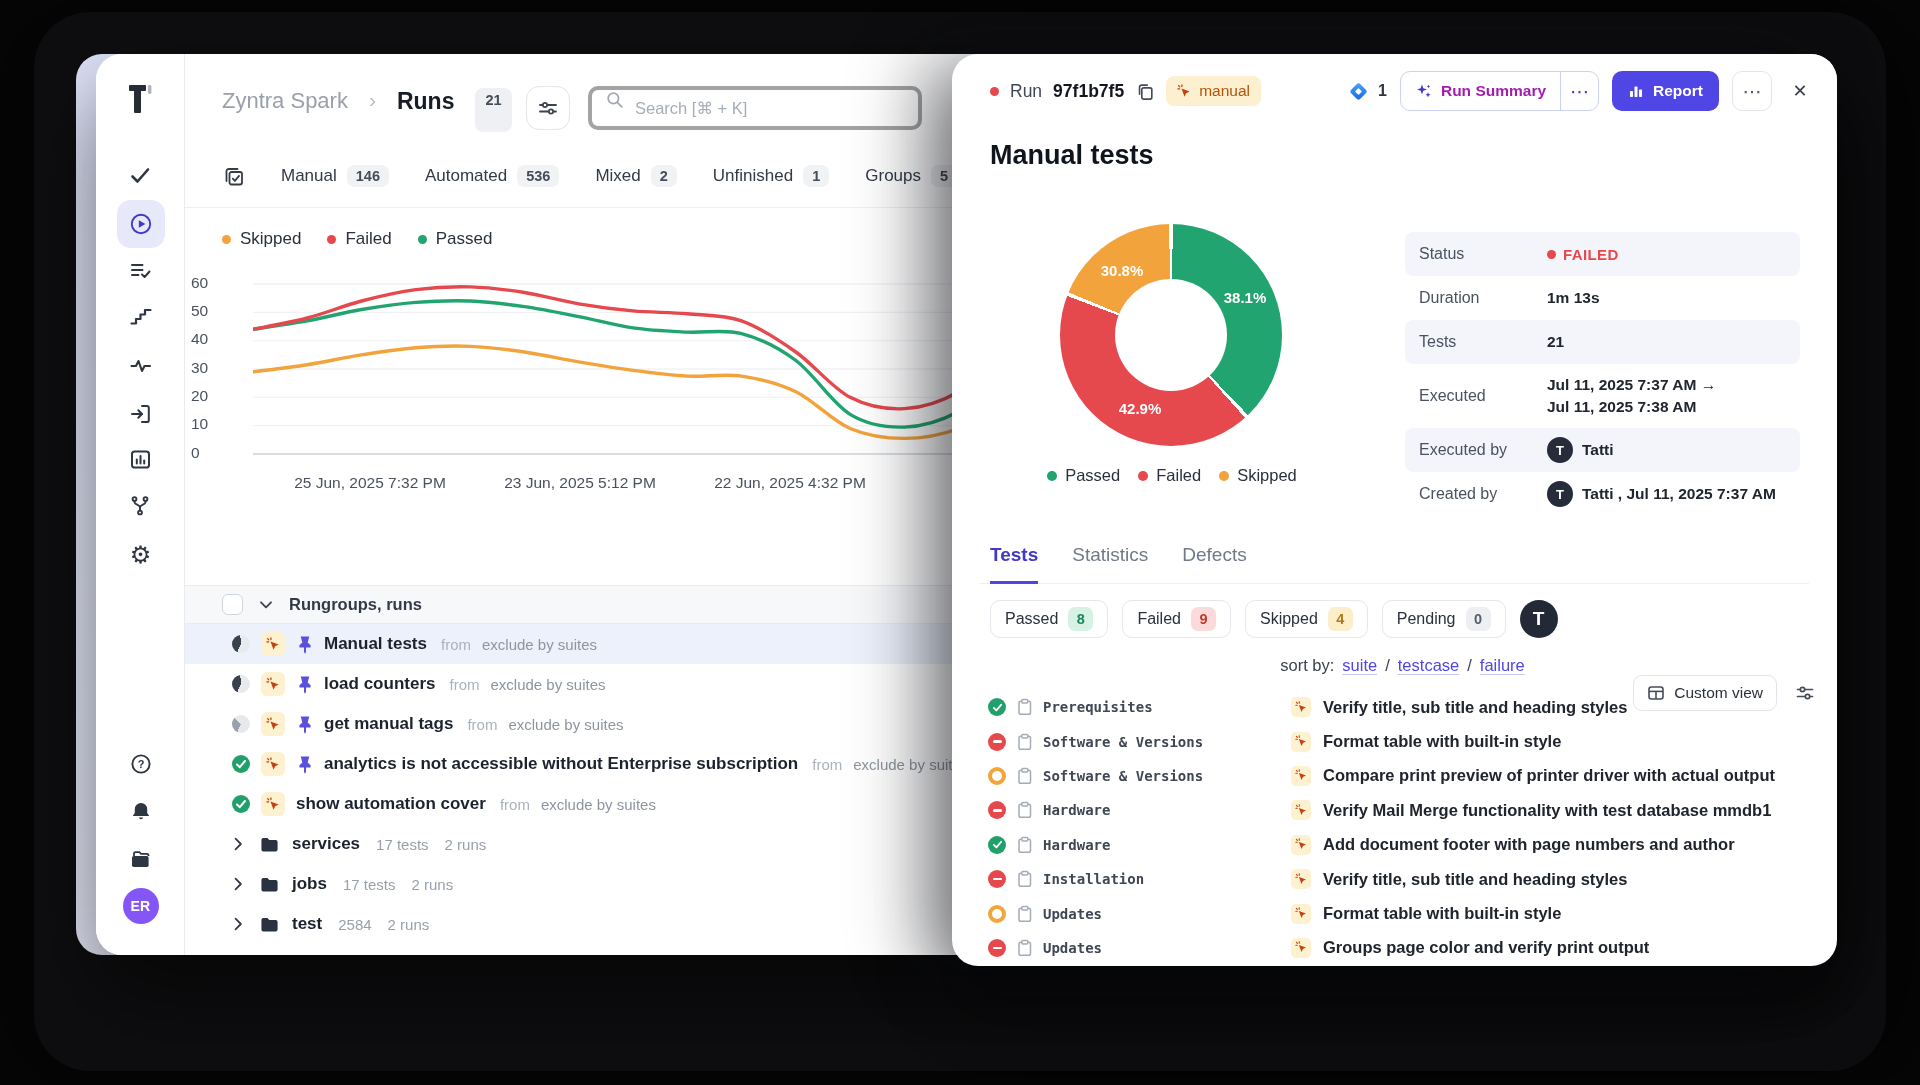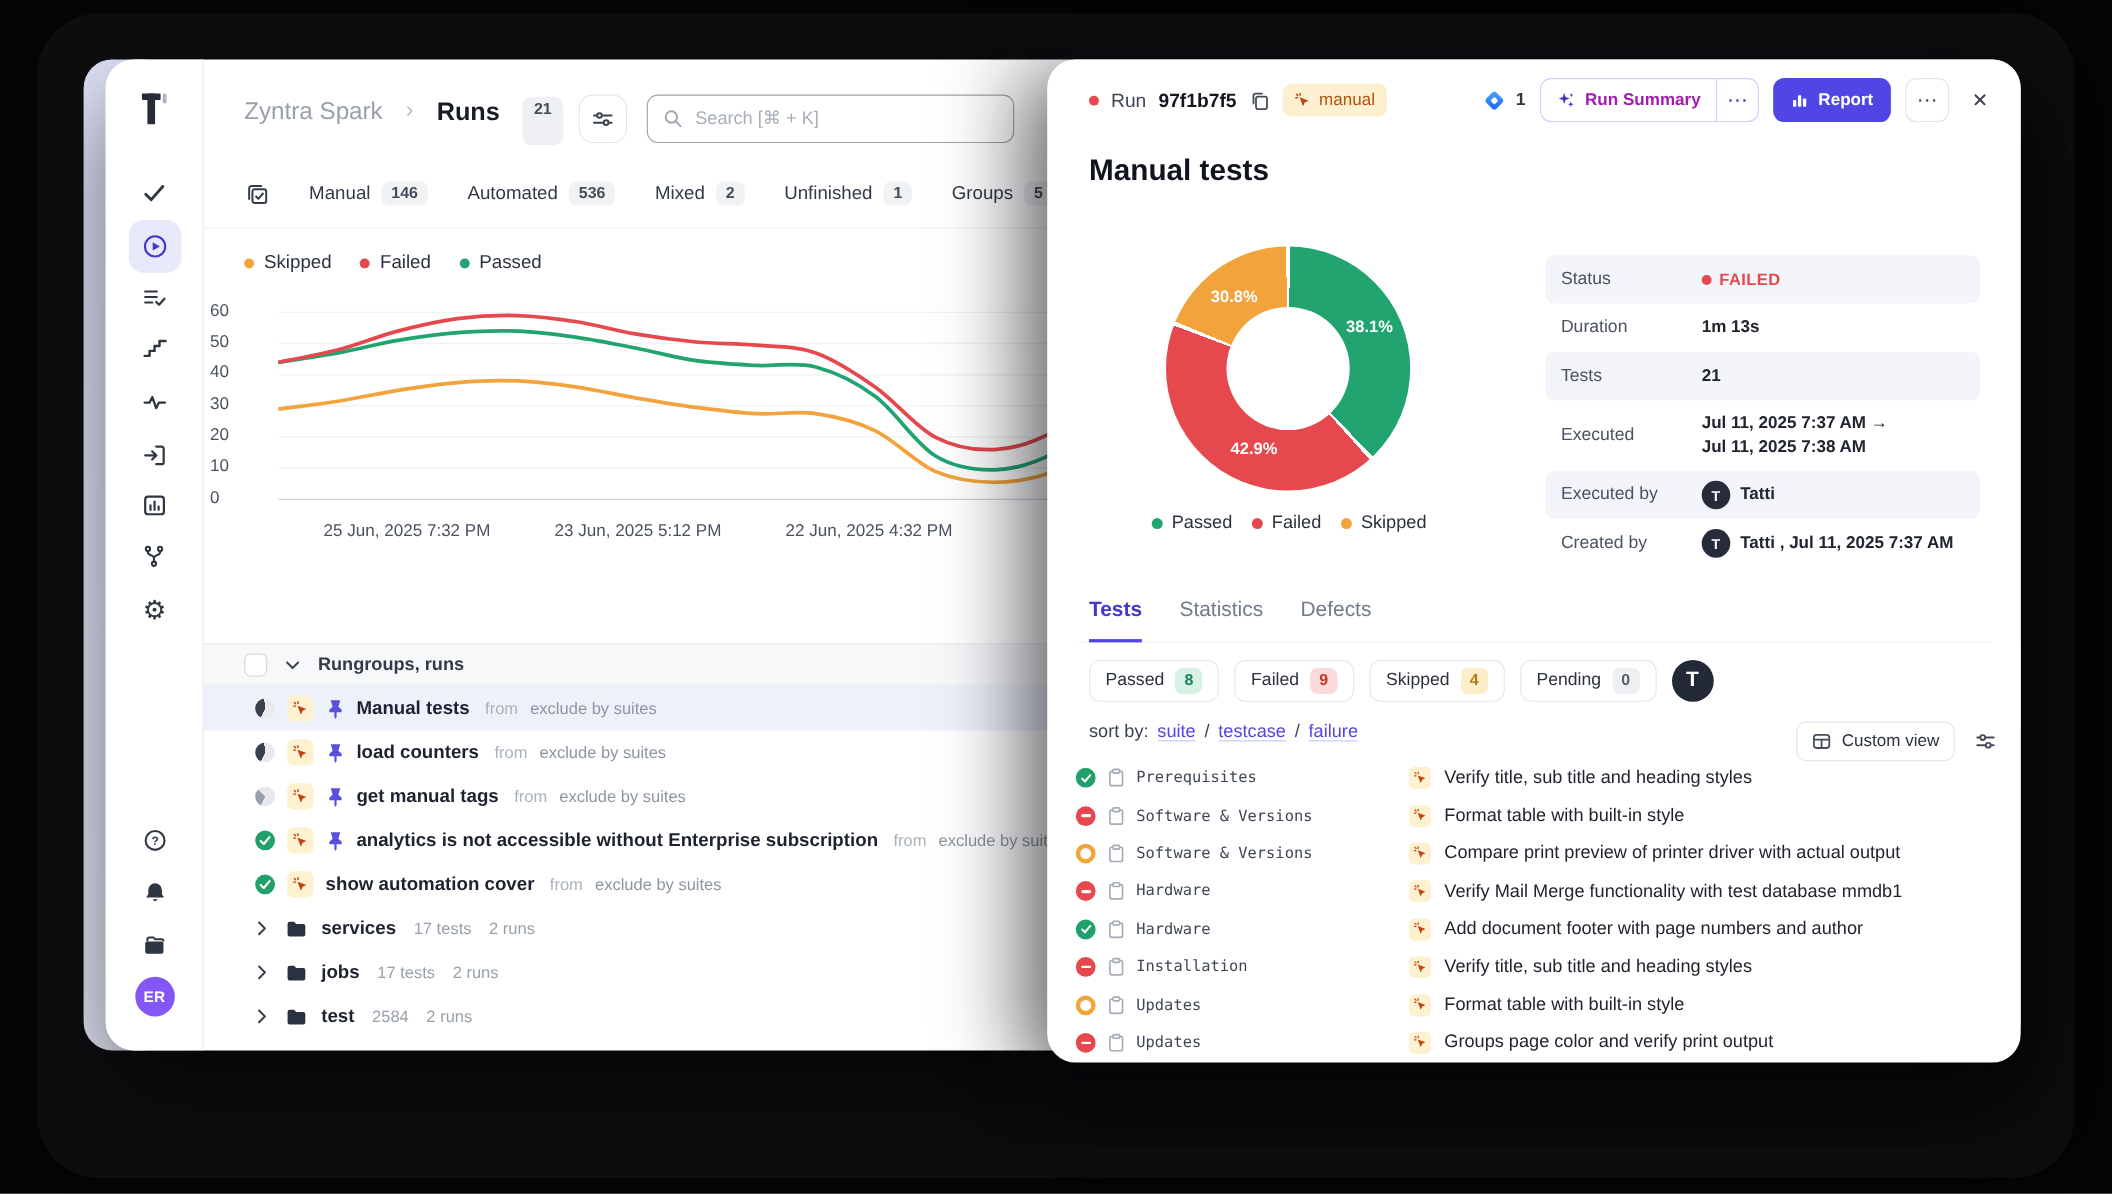--- a/index.html
+++ b/index.html
@@ -15,21 +15,21 @@
   .si svg, .si span { position:relative; }
   .gearglyph { font-size:24px; color:#2e3642; font-family:"DejaVu Sans",sans-serif; }
   .avatar-er { width:36px; height:36px; border-radius:50%; background:#8456f6; color:#fff; font-size:14px; font-weight:700; display:flex; align-items:center; justify-content:center; letter-spacing:.3px; }
   
   .crumbs { position:absolute; left:126px; top:34px; height:44px; display:flex; gap:21px; }
   .bc-project { font-size:22px; color:#99a0ab; font-weight:500; }
   .bc-sep { font-size:21px; color:#b6bcc5; }
   .bc-page { font-size:23px; color:#171c26; font-weight:700; }
   .bc-count { font-size:14.5px; color:#454c59; background:#eef0f3; border-radius:8px; padding:4px 10px; font-weight:600; }
   .filter-btn { position:absolute; left:430px; top:32px; width:44px; height:44px; border:1px solid #e3e6ea; border-radius:13px; display:flex; align-items:center; justify-content:center; cursor:pointer; background:#fff; }
-  .search { position:absolute; left:492px; top:32px; width:334px; height:44px; border:1px solid #a3a3a3; border-radius:10px; display:flex; align-items:center; gap:10px; padding:0 13px; background:#fff; }
+  .search { position:absolute; left:492px; top:32px; width:334px; height:44px; border:4px solid #a3a3a3; border-radius:10px; display:flex; gap:10px; padding:0 13px; background:#fff; }
   .search input { border:0; outline:0; flex:1; font-size:16.5px; color:#30363f; font-family:"Liberation Sans",sans-serif; background:transparent; }
   .search input::placeholder { color:#a6adb8; }
   
   .tabsrow { position:absolute; left:126px; top:104px; height:36px; display:flex; align-items:center; gap:36px; }
   .rtab { display:flex; align-items:center; gap:10px; cursor:pointer; }
   .rtab .tl { font-size:17px; color:#323947; font-weight:500; }
   .rtab .tc { font-size:14.5px; color:#454c59; background:#f1f2f4; border-radius:7px; padding:3px 9px; font-weight:600; }
   .hline { position:absolute; left:89px; right:0; top:153px; height:1px; background:#edeff2; }
   
   .legend { position:absolute; left:126px; top:172px; height:26px; display:flex; align-items:center; gap:26px; }
@@ -110,30 +110,30 @@
   .cbadge { min-width:25px; height:24px; padding:0 7px; border-radius:7px; font-size:14.5px; font-weight:600; display:flex; align-items:center; justify-content:center; }
   .chip:nth-child(1) .cbadge { background:#d7f2e4; color:#17855c; }
   .chip:nth-child(2) .cbadge { background:#fadada; color:#c0392b; }
   .chip:nth-child(3) .cbadge { background:#fbeec9; color:#b07818; }
   .chip:nth-child(4) .cbadge { background:#edeff2; color:#555e6b; }
   .dsearch { margin-left:auto; width:238px; height:38px; border:1px solid #e4e7ec; border-radius:10px; display:flex; align-items:center; gap:9px; padding:0 12px; }
   .dsearch input { border:0; outline:0; flex:1; width:100%; font-size:15px; color:#30363f; font-family:"Liberation Sans",sans-serif; }
   .dsearch input::placeholder { color:#9aa2ad; }
   .tavatar { width:38px; height:38px; border-radius:50%; background:#232936; color:#fff; font-size:19px; font-weight:700; display:flex; align-items:center; justify-content:center; flex:0 0 auto; cursor:pointer; }
   
-  .sortrow { position:absolute; left:38px; right:22px; top:602px; height:36px; display:flex; align-items:flex-start; }
+  .sortrow { position:absolute; left:38px; right:22px; top:602px; height:36px; display:flex; align-items:center;flex-direction:column; }
   .sortl { display:flex; align-items:center; gap:8px; font-size:16.5px; }
   .sort-prefix { color:#3a4150; }
   .sort-link { color:#4f46e5; cursor:pointer; text-decoration:underline; text-decoration-color:#c3c6f4; text-underline-offset:3px; }
   .sort-sep { color:#3a4150; }
   .sortr { margin-left:auto; display:flex; align-items:center; gap:18px; }
   .btn-customview { height:36px; display:flex; align-items:center; gap:9px; border:1px solid #e1e4e9; border-radius:9px; padding:0 13px; font-size:15.5px; color:#2a313d; font-weight:500; cursor:pointer; }
   
   .dlist { position:absolute; left:0; right:0; top:636px; bottom:0; overflow:hidden; }
-  .trow { height:34.4px; display:flex; align-items:center; padding-left:26px; cursor:pointer; }
+  .trow { height:34.4px; display:flex; align-items:center; padding-left:36px; cursor:pointer;font-weight:bold; }
   .t-status { width:18px; height:18px; border-radius:50%; display:flex; align-items:center; justify-content:center; flex:0 0 auto; margin-right:10px; }
   .t-status[data-status="passed"] { background:#22a06b; }
   .t-status[data-status="failed"] { background:#e5484d; }
   .t-status[data-status="failed"]::before { content:""; width:9px; height:2.6px; background:#fff; border-radius:2px; }
   .t-status[data-status="skipped"] { background:transparent; border:4.5px solid #f0a63a; width:18px; height:18px; }
   .t-clip { margin-right:10px; flex:0 0 auto; }
   .t-suite { width:248px; flex:0 0 auto; font-family:"DejaVu Sans Mono",monospace; font-size:14px; color:#3f4654; white-space:nowrap; overflow:hidden; }
   .t-cursor { width:20px; height:20px; background:#fdf1cf; border-radius:5px; display:flex; align-items:center; justify-content:center; flex:0 0 auto; margin-right:12px; }
   .t-title { font-size:16.5px; color:#20242e; white-space:nowrap; }
 </style>

